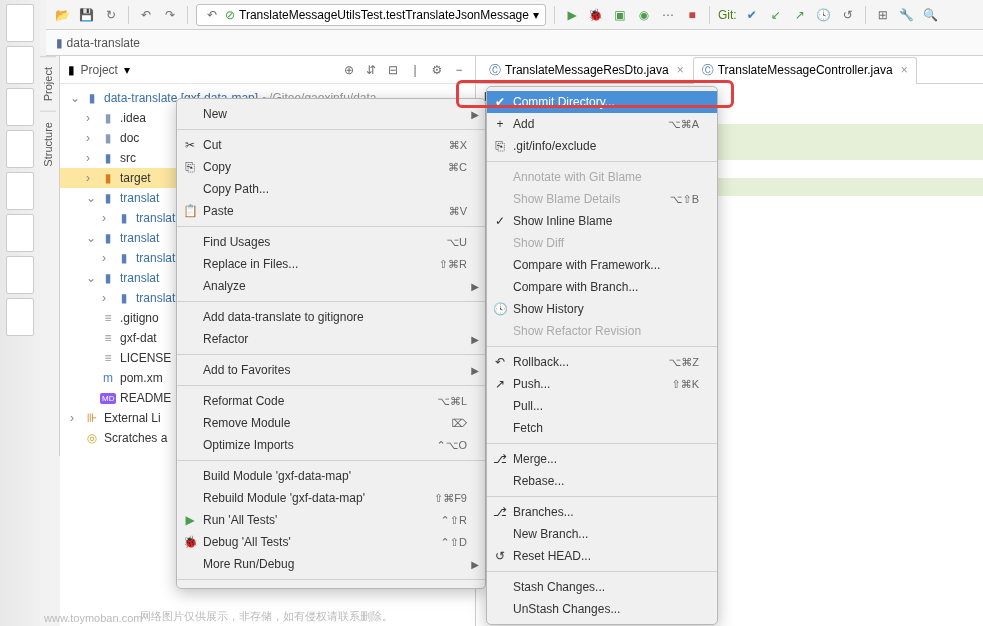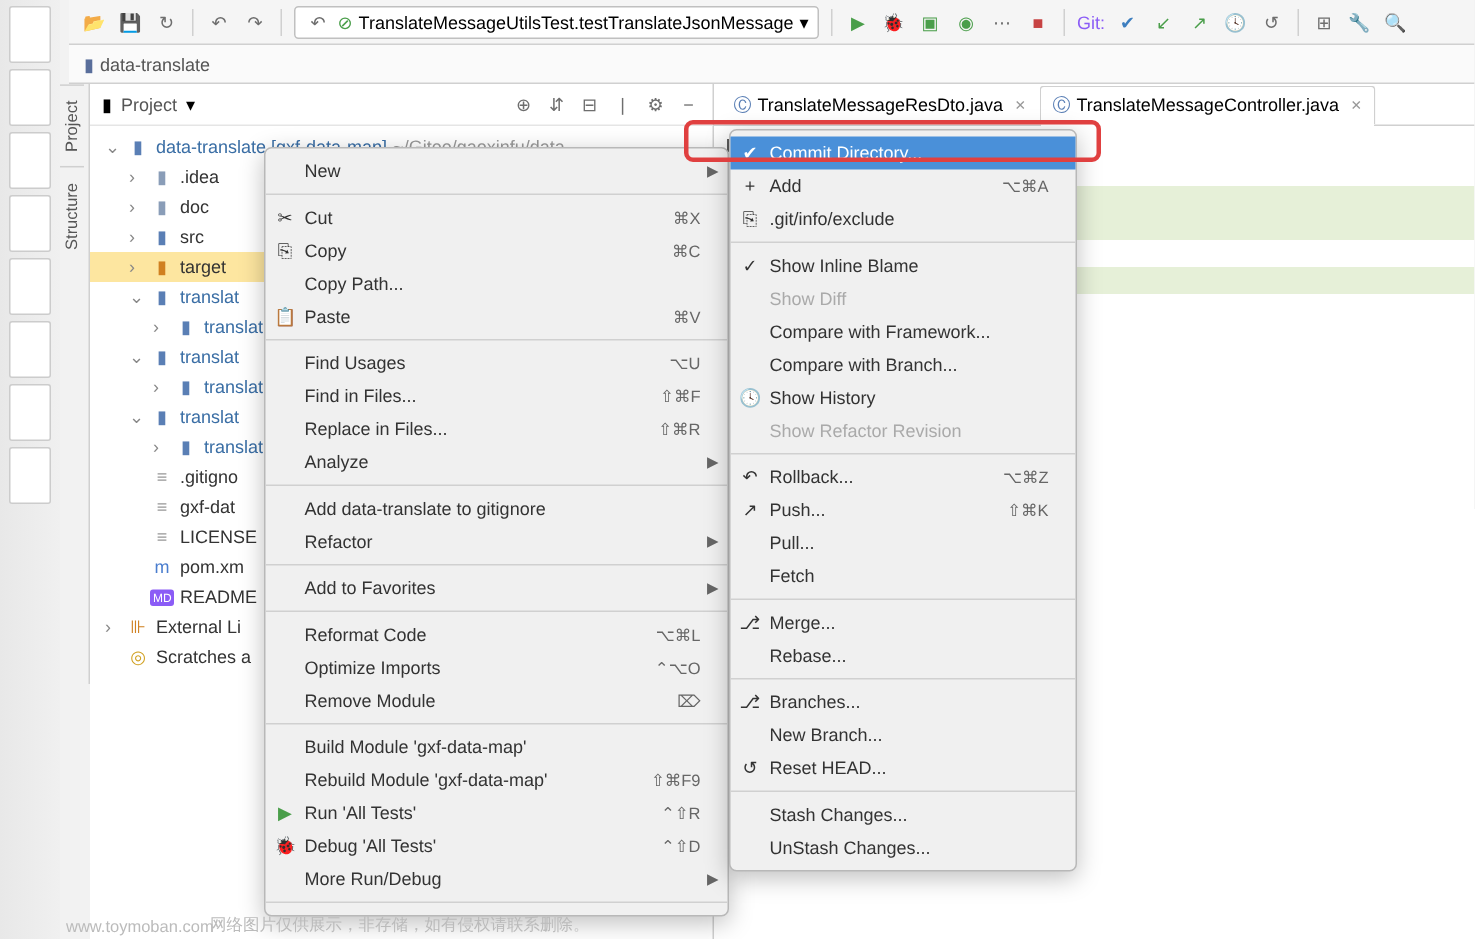--- a/index.html
+++ b/index.html
@@ -8,21 +8,21 @@
 .left-strip { position: absolute; left: 0; top: 0; width: 40px; height: 626px; background: linear-gradient(to right, #e8e8e8, #f0f0f0); }
 .left-thumb { width: 28px; height: 38px; margin: 4px auto; background: #fff; border: 1px solid #ccc; border-radius: 2px; }
 
 .toolbar { position: absolute; left: 46px; top: 0; right: 0; height: 30px; background: #f5f5f5; border-bottom: 1px solid #d0d0d0; display: flex; align-items: center; padding: 0 8px; gap: 6px; }
 .tb-icon { width: 18px; height: 18px; display: inline-flex; align-items: center; justify-content: center; color: #6e6e6e; }
 .tb-sep { width: 1px; height: 18px; background: #d0d0d0; margin: 0 2px; }
 .run-combo { height: 22px; min-width: 320px; background: #fff; border: 1px solid #c0c0c0; border-radius: 3px; display: flex; align-items: center; padding: 0 6px; gap: 4px; }
 .tb-green { color: #4a9e4a; }
 .tb-blue { color: #3d7ebf; }
 .tb-red { color: #c74343; }
-.tb-text { color: #8b5cf6; }
+.tb-text { color: #4d7c0f; }
 
 .breadcrumb { position: absolute; left: 46px; top: 30px; right: 0; height: 26px; background: #fafafa; border-bottom: 1px solid #d0d0d0; display: flex; align-items: center; padding: 0 10px; gap: 4px; color: #555; }
 .breadcrumb .folder-ic { color: #596e9b; }
 
 .side-tabs { position: absolute; left: 40px; top: 56px; width: 20px; height: 400px; background: #f2f2f2; border-right: 1px solid #d0d0d0; }
 .side-tab { writing-mode: vertical-rl; transform: rotate(180deg); padding: 10px 2px; font-size: 11px; color: #555; border-bottom: 1px solid #d0d0d0; text-align: center; }
 
 .proj-panel { position: absolute; left: 60px; top: 56px; width: 416px; bottom: 0; background: #fff; border-right: 1px solid #d0d0d0; }
 .proj-head { height: 28px; border-bottom: 1px solid #e5e5e5; display: flex; align-items: center; padding: 0 8px; gap: 6px; }
 .proj-title { color: #555; }
@@ -290,24 +290,20 @@
       <span class="ctx-ic" style="">📋</span>
       <span>Paste</span>
       <span class="short">⌘V</span>
     </div>
     <div class="ctx-sep"></div>
     <div class="ctx-item">
       <span>Find Usages</span>
       <span class="short">⌥U</span>
     </div>
     <div class="ctx-item">
-      <span>Find in Files...</span>
-      <span class="short">⇧⌘F</span>
-    </div>
-    <div class="ctx-item">
       <span>Replace in Files...</span>
       <span class="short">⇧⌘R</span>
     </div>
     <div class="ctx-item">
       <span>Analyze</span>
       <span class="arrow">▶</span>
     </div>
     <div class="ctx-sep"></div>
     <div class="ctx-item">
       <span>Add data-translate to gitignore</span>
@@ -320,26 +316,26 @@
     <div class="ctx-item">
       <span>Add to Favorites</span>
       <span class="arrow">▶</span>
     </div>
     <div class="ctx-sep"></div>
     <div class="ctx-item">
       <span>Reformat Code</span>
       <span class="short">⌥⌘L</span>
     </div>
     <div class="ctx-item">
+      <span>Remove Module</span>
+      <span class="short">⌦</span>
+    </div>
+    <div class="ctx-item">
       <span>Optimize Imports</span>
       <span class="short">⌃⌥O</span>
-    </div>
-    <div class="ctx-item">
-      <span>Remove Module</span>
-      <span class="short">⌦</span>
     </div>
     <div class="ctx-sep"></div>
     <div class="ctx-item">
       <span>Build Module 'gxf-data-map'</span>
     </div>
     <div class="ctx-item">
       <span>Rebuild Module 'gxf-data-map'</span>
       <span class="short">⇧⌘F9</span>
     </div>
     <div class="ctx-item">
@@ -366,20 +362,27 @@
     <div class="ctx-item">
       <span class="ctx-ic" style="">+</span>
       <span>Add</span>
       <span class="short">⌥⌘A</span>
     </div>
     <div class="ctx-item">
       <span class="ctx-ic" style="">⎘</span>
       <span>.git/info/exclude</span>
     </div>
     <div class="ctx-sep"></div>
+    <div class="ctx-item disabled">
+      <span>Annotate with Git Blame</span>
+    </div>
+    <div class="ctx-item disabled">
+      <span>Show Blame Details</span>
+      <span class="short">⌥⇧B</span>
+    </div>
     <div class="ctx-item">
       <span class="ctx-check">✓</span>
       <span>Show Inline Blame</span>
     </div>
     <div class="ctx-item disabled">
       <span>Show Diff</span>
     </div>
     <div class="ctx-item">
       <span>Compare with Framework...</span>
     </div>

